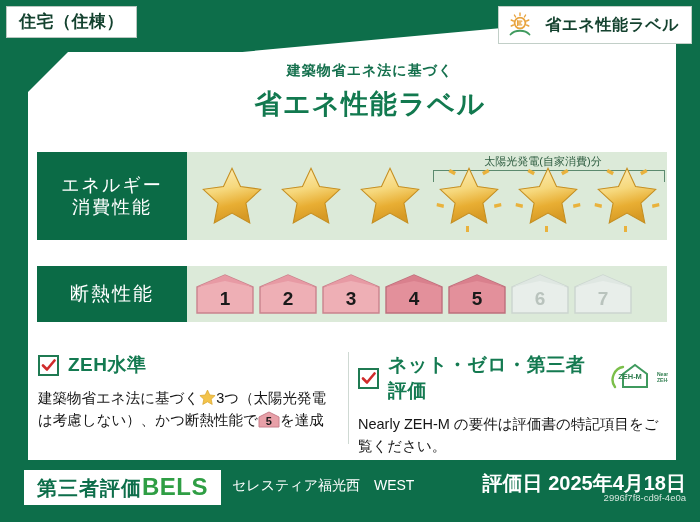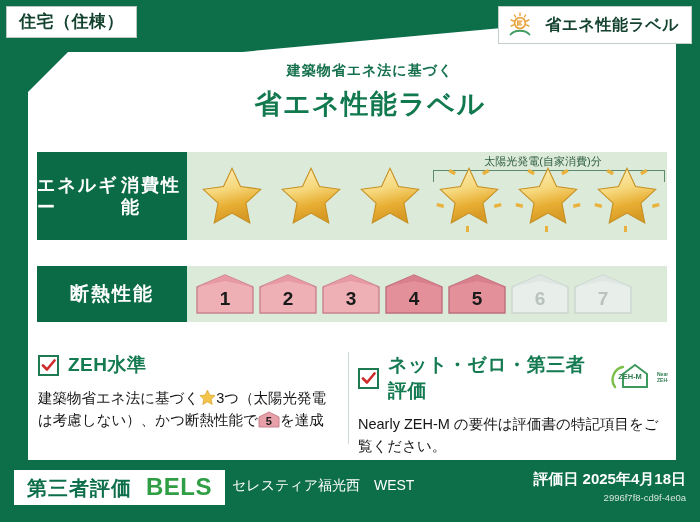--- a/index.html
+++ b/index.html
@@ -86,23 +86,23 @@
     display: flex;
     align-items: stretch;
   }
   .row-energy { top: 152px; height: 88px; }
   .row-insul  { top: 266px; height: 56px; }
 
   .row-label {
     width: 150px;
     background: #0b6b46;
     color: #ffffff;
-    display: flex; flex-direction: row;
+    display: flex; flex-direction: column;
     align-items: center; justify-content: center;
-    font-weight: bold;
+    font-weight: normal;
     letter-spacing: 2px;
     line-height: 1.25;
   }
   .row-energy .row-label { font-size: 18px; }
   .row-insul  .row-label { font-size: 19px; }
 
   .row-body {
     flex: 1;
     background: #dcead9;
     position: relative;
@@ -189,35 +189,35 @@
   .vert-div {
     position: absolute;
     left: 348px; top: 352px;
     width: 1px; height: 92px;
     background: #cfd9d3;
   }
 
   
   .footer { position: absolute; left: 0; bottom: 0; width: 700px; height: 62px; }
   .bels-badge {
-    position: absolute; left: 14px; top: 10px;
+    position: absolute; left: 24px; top: 10px;
     background: #ffffff;
     padding: 5px 13px 6px 13px;
-    display: flex; align-items: baseline; gap: 14px;
+    display: flex; align-items: baseline; gap: 0;
     line-height: 1;
   }
   .bels-badge .third { font-size: 20px; font-weight: bold; color: #0d6e4a; letter-spacing: 1px; }
   .bels-badge .bels  { font-size: 24px; font-weight: bold; color: #2f9e44; letter-spacing: .5px; }
   .bldg-name {
     position: absolute; left: 232px; top: 17px;
     font-size: 14px; color: #ffffff; white-space: pre;
   }
   .eval-date {
     position: absolute; right: 14px; top: 10px;
-    font-size: 15px; color: #ffffff; font-weight: bold;
+    font-size: 20px; color: #ffffff; font-weight: bold;
   }
   .eval-id {
     position: absolute; right: 14px; top: 32px;
     font-size: 9.5px; color: #d5e6dd;
   }
 </style>
 </head>
 <body>
 
 <div class="label-root">

